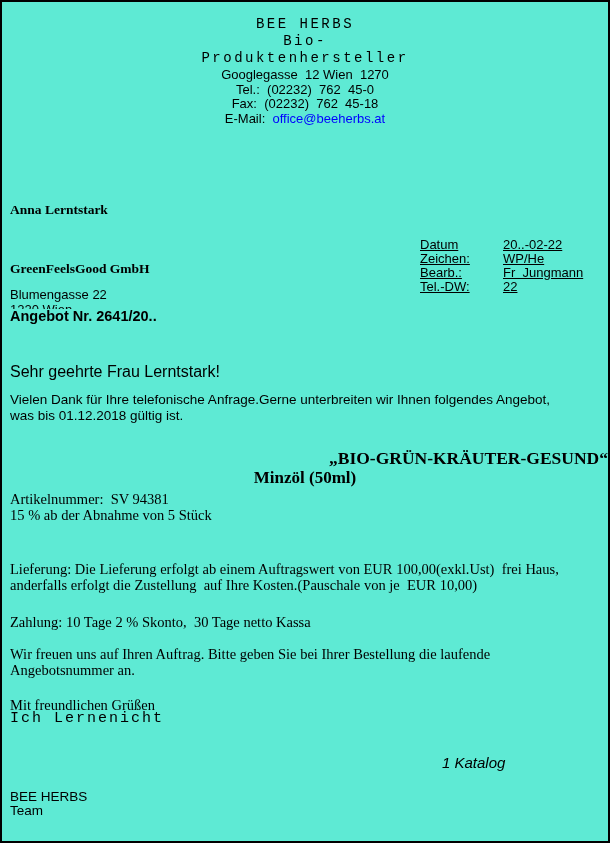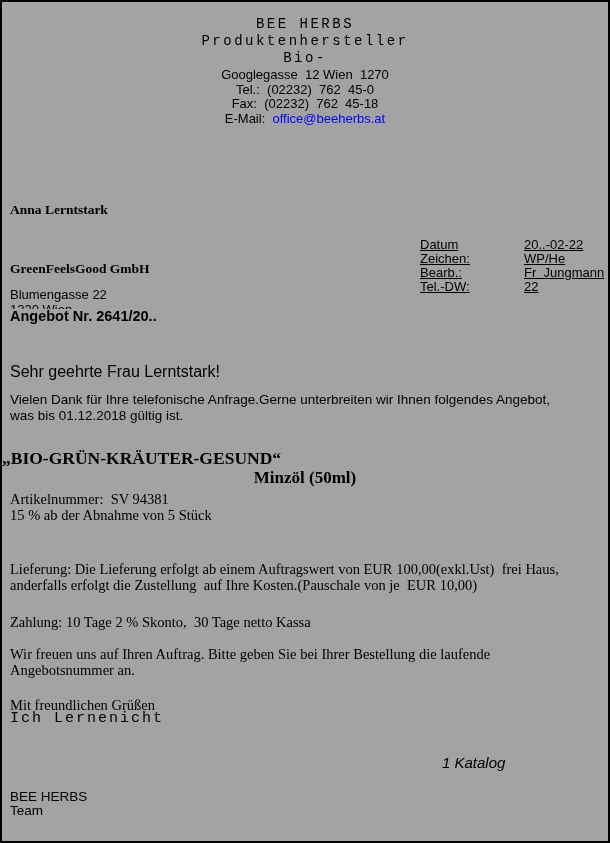--- a/index.html
+++ b/index.html
@@ -1,21 +1,21 @@
 <!DOCTYPE html>
 <html><head>
 <meta charset="utf-8">
 <style>
   html,body{margin:0;padding:0;background:#fff;}
   .page{
     position:relative;
     width:610px;height:843px;
     box-sizing:border-box;
     border:2px solid #000;
-    background:#a3a3a3;
+    background:#5eead4;
     font-family:"Liberation Sans",sans-serif;
     color:#000;
     overflow:hidden;
   }
   .line{white-space:pre;}
   
   .header{position:absolute;top:14px;left:0;right:0;text-align:center;}
   .company-name{
     font-family:"Liberation Mono",monospace;
     font-size:14px;line-height:17px;letter-spacing:2.5px;
@@ -27,29 +27,29 @@
   .recipient .bold-serif{
     font-family:"Liberation Serif",serif;font-weight:bold;
     font-size:13.5px;line-height:15px;margin-top:44px;
   }
   .recipient .street{font-size:13px;line-height:15px;margin-top:11px;}
   .recipient .city-clip{font-size:13px;line-height:15px;height:7px;overflow:hidden;}
   
   .meta{position:absolute;left:418px;top:236px;font-size:13px;line-height:14px;}
   .meta-row{display:flex;text-decoration:underline;}
   .meta-label{width:83px;white-space:pre;}
-  .meta-value{white-space:pre;margin-left:21px;}
+  .meta-value{white-space:pre;}
   
   .subject{position:absolute;left:8px;top:306px;font-size:14.5px;font-weight:bold;}
   
   .salutation{position:absolute;left:8px;top:361px;font-size:16px;}
   .intro{position:absolute;left:8px;top:390px;font-size:13.5px;line-height:15.5px;}
   
   .product-title{
-    position:absolute;left:0;right:0;top:447px;text-align:left;
+    position:absolute;left:0;right:0;top:447px;text-align:right;
     font-family:"Liberation Serif",serif;font-weight:bold;font-size:17.5px;line-height:19px;
   }
   .product-subtitle{
     position:absolute;left:0;right:0;top:466px;text-align:center;
     font-family:"Liberation Serif",serif;font-weight:bold;font-size:17px;
   }
   .serif-block{
     font-family:"Liberation Serif",serif;font-size:14.5px;line-height:16px;
   }
   .details{position:absolute;left:8px;top:489px;}
@@ -64,22 +64,22 @@
   .enclosure{position:absolute;left:440px;top:752px;font-size:15px;font-style:italic;}
   .footer{position:absolute;left:8px;top:788px;font-size:13.5px;line-height:13.5px;}
 </style>
 </head>
 <body>
 
 <div class="page">
 
   <div class="header">
     <div class="company-name">BEE HERBS</div>
+    <div class="company-name">Bio-</div>
     <div class="company-name">Produktenhersteller</div>
-    <div class="company-name">Bio-</div>
     <div class="contact">
       <div class="line">Googlegasse  12 Wien  1270</div>
       <div class="line">Tel.:  (02232)  762  45-0</div>
       <div class="line">Fax:  (02232)  762  45-18</div>
       <div class="line"><span>E-Mail:  </span><a href="#" class="email-link">office@beeherbs.at</a></div>
     </div>
   </div>
 
   <div class="recipient">
     <div class="bold-serif">Anna Lerntstark</div>

